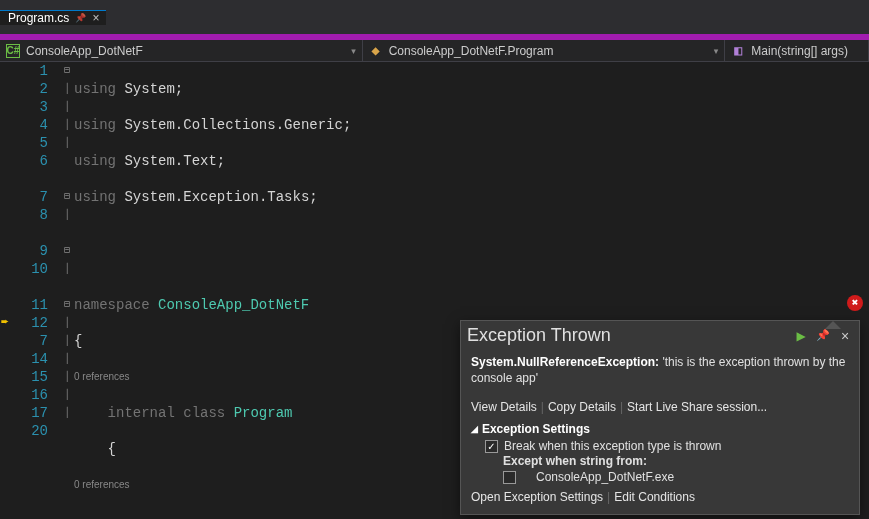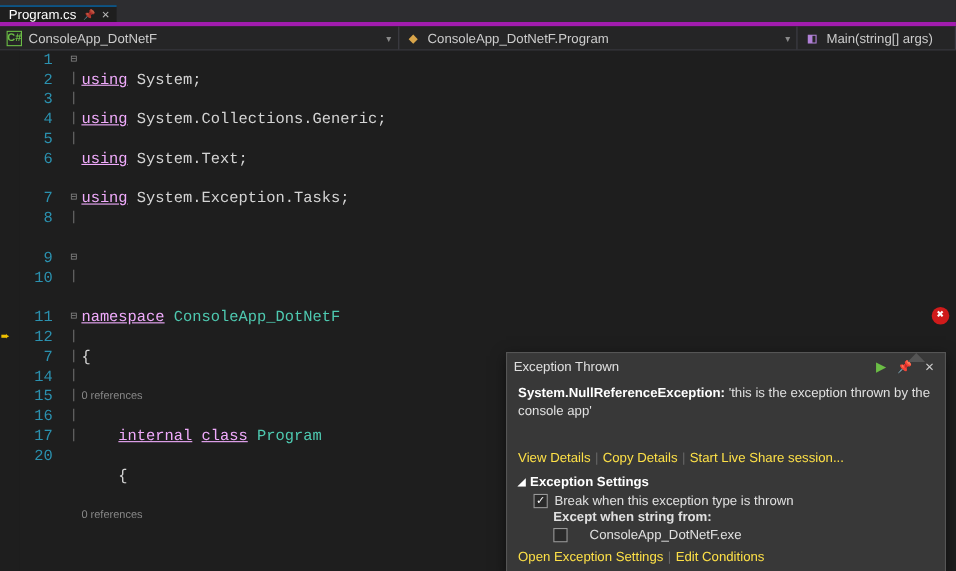--- a/index.html
+++ b/index.html
@@ -9,24 +9,24 @@
     font-size: 13px;
     color: #d4d4d4;
     width: 869px;
     height: 519px;
     overflow: hidden;
     position: relative;
   }
   
   .tab-bar {
     background: #2d2d30;
-    height: 24px;
-    display: flex;
-    align-items: flex-end;
-    border-bottom: 4px solid #a21caf;
+    height: 40px;
+    display: flex;
+    align-items: center;
+    border-bottom: 6px solid #a21caf;
   }
   .tab {
     display: flex;
     align-items: center;
     padding: 0 6px 0 8px;
     background: #1e1e1e;
     border-top: 1px solid #007acc;
     gap: 6px;
     font-size: 12px;
     color: #fff;
@@ -99,21 +99,21 @@
     font-size: 10px;
     flex-shrink: 0;
   }
   .fold-col div { height: 18px; text-align: center; }
   .code {
     flex: 1;
     white-space: pre;
     position: relative;
   }
   .code-line { height: 18px; position: relative; }
-  .kw { color: #f0abfc; text-decoration: underline; }
+  .kw { color: #737373; }
   .type { color: #4ec9b0; }
   .codelens {
     font-size: 10px;
     color: #888;
     font-family: 'Segoe UI', sans-serif;
     height: 18px;
     display: flex;
     align-items: center;
   }
   
@@ -153,30 +153,30 @@
     right: 18px;
     border: 8px solid transparent;
     border-bottom-color: #555;
   }
   .popup-head {
     display: flex;
     align-items: center;
     padding: 4px 6px;
     gap: 6px;
   }
-  .popup-title { flex: 1; font-size: 12px; }
+  .popup-title { flex: 1; font-size: 18px; }
   .popup-head .ico { width: 16px; height: 16px; display: inline-flex; align-items: center; justify-content: center; cursor: pointer; }
   .play { color: #6bbd45; font-size: 12px;}
   .pin2 { color: #ccc; font-size: 11px; }
   .close2 { color: #ccc; font-size: 14px; }
   .popup-body { padding: 4px 10px 10px 10px; }
-  .popup-msg { margin-bottom: 28px; line-height: 1.35; }
+  .popup-msg { margin-bottom: 14px; line-height: 1.35; }
   .popup-msg b { color: #fff; }
   .popup-links { margin-bottom: 8px; }
-  .popup-links a, .popup-footer a { color: #fde047; text-decoration: none; cursor: pointer; }
+  .popup-links a, .popup-footer a { color: #e5e5e5; text-decoration: none; cursor: pointer; }
   .popup-links .sep, .popup-footer .sep { color: #666; margin: 0 4px; }
   .exc-settings { margin-bottom: 6px; }
   .exc-settings .hdr { display: flex; align-items: center; gap: 4px; font-weight: 600; color: #fff; }
   .exc-settings .hdr .tri { font-size: 9px; }
   .exc-settings .row { display: flex; align-items: center; gap: 6px; margin: 3px 0 1px 14px; }
   .exc-settings .except-label { margin-left: 32px; font-weight: 600; }
   .exc-settings .exe-row { display: flex; align-items: center; gap: 20px; margin: 2px 0 4px 32px; }
   .cb {
     width: 13px; height: 13px;
     border: 1px solid #999;

